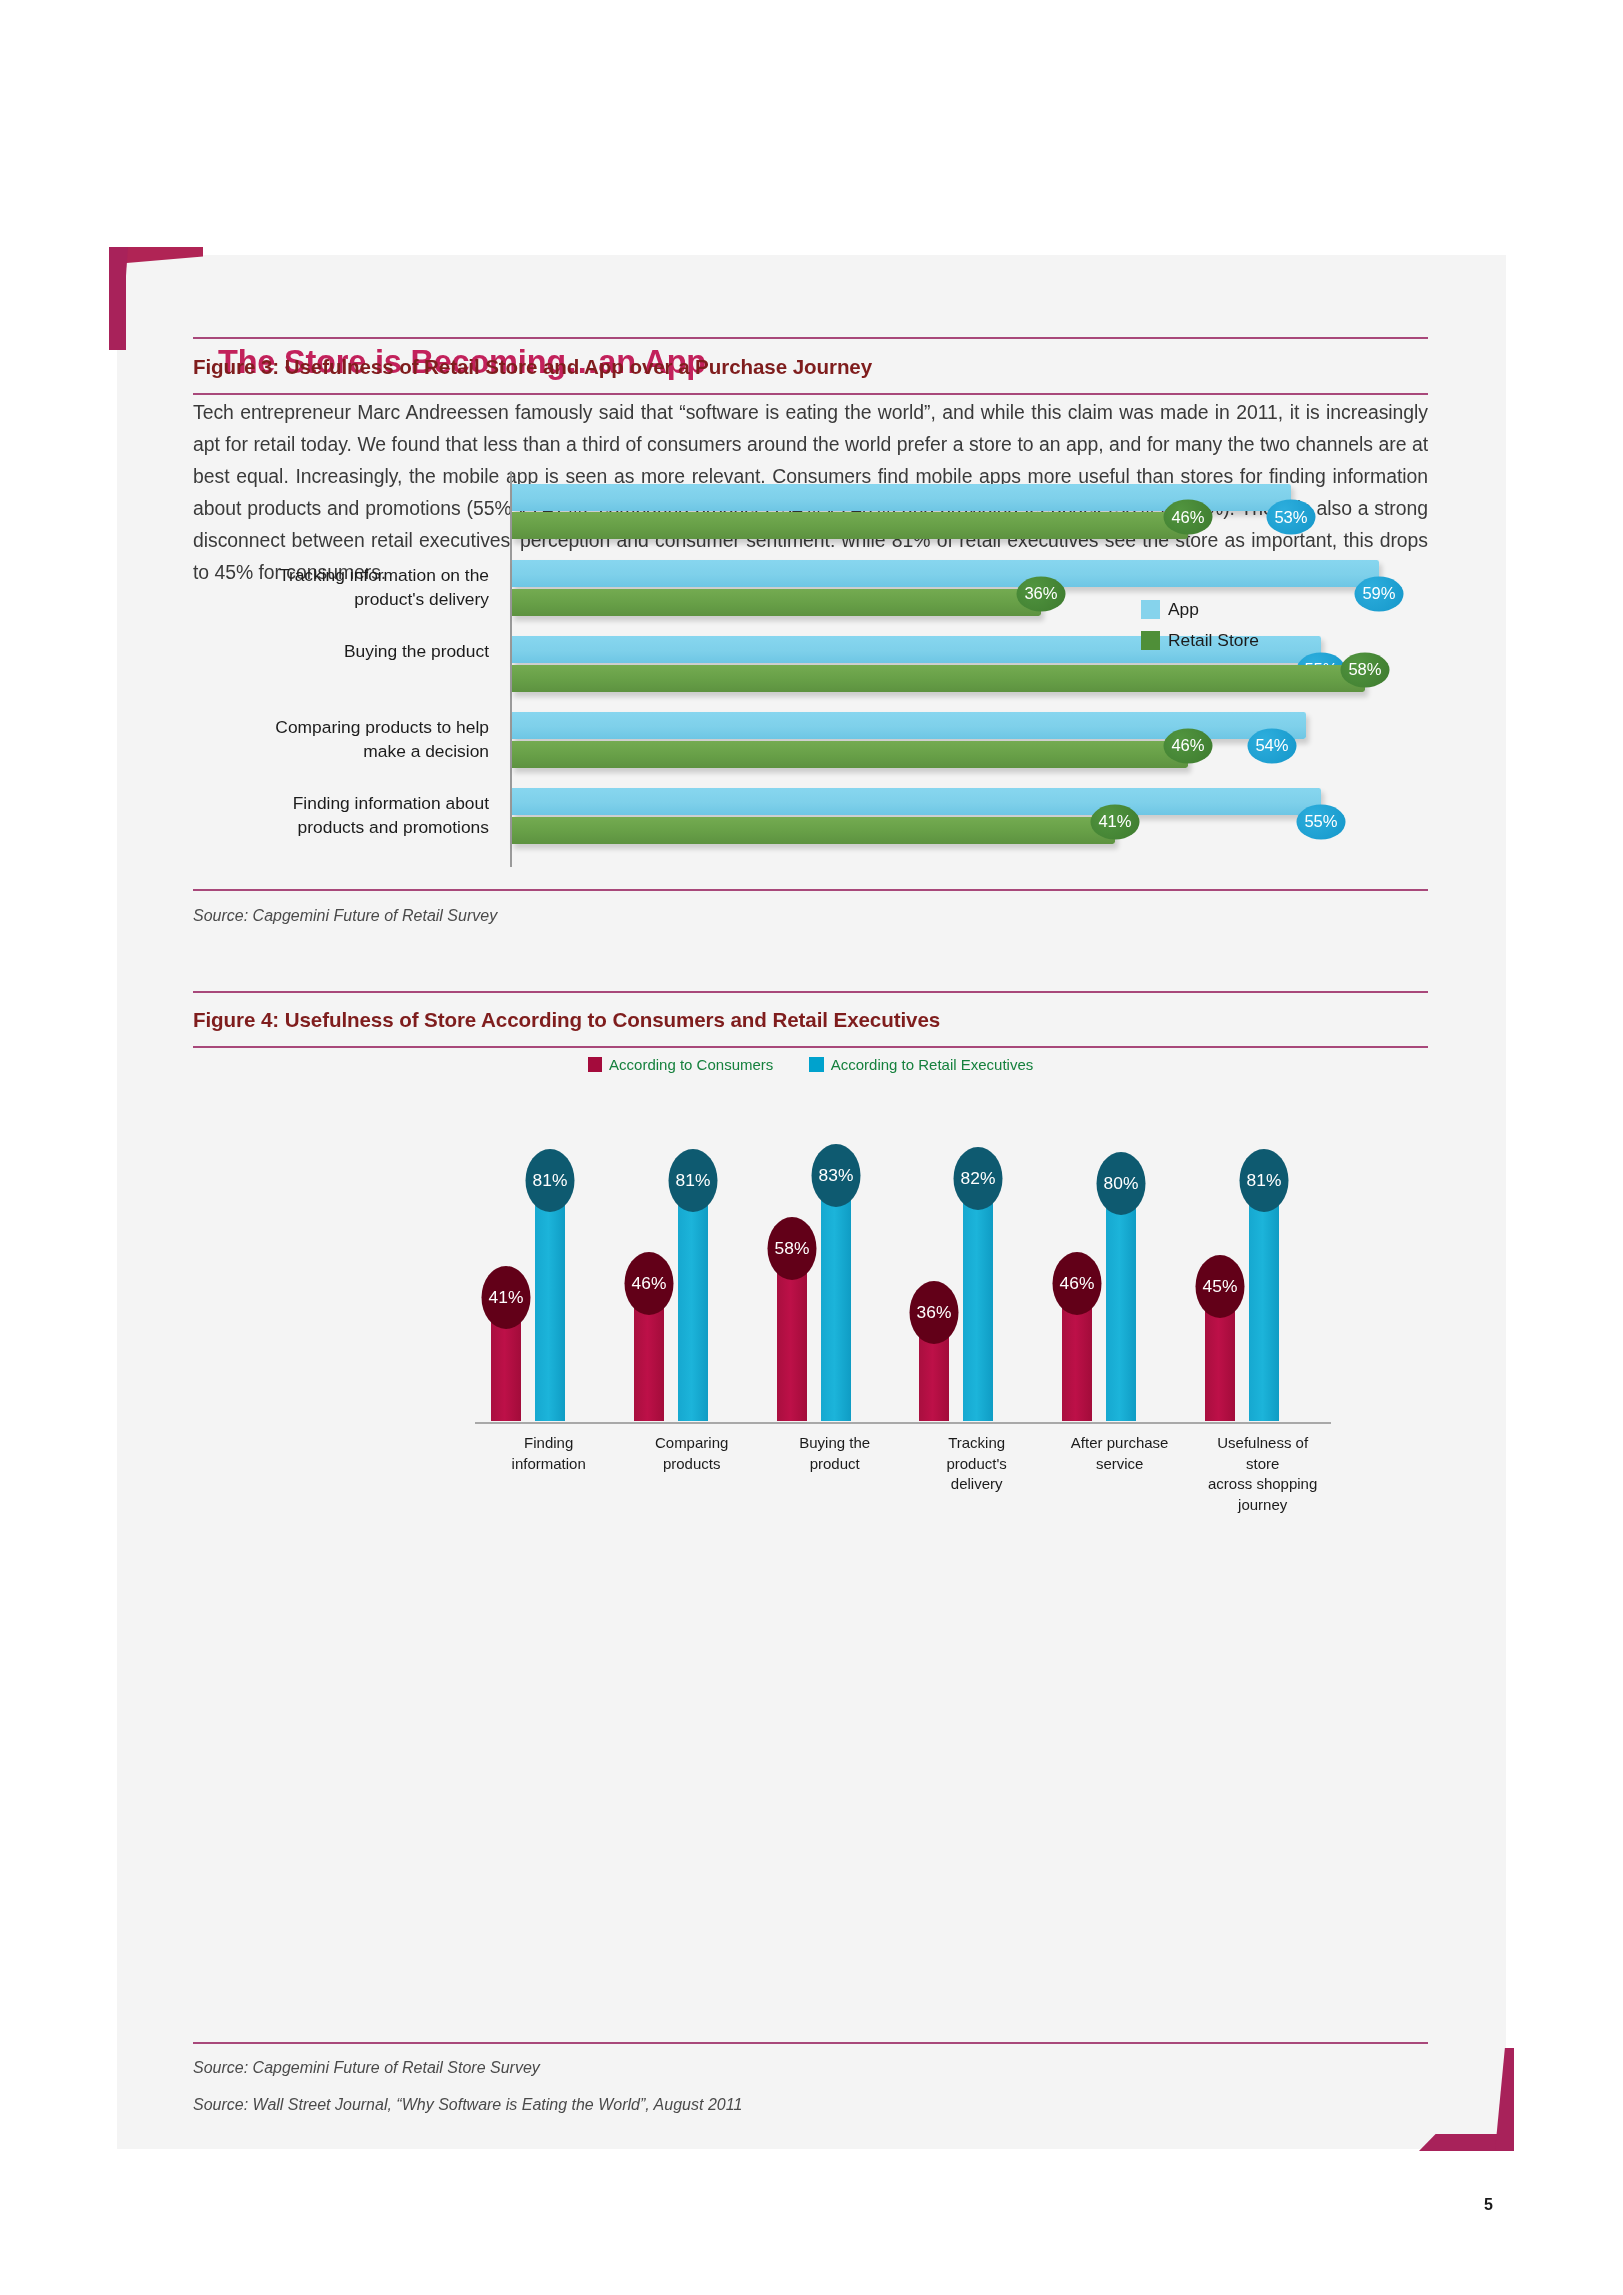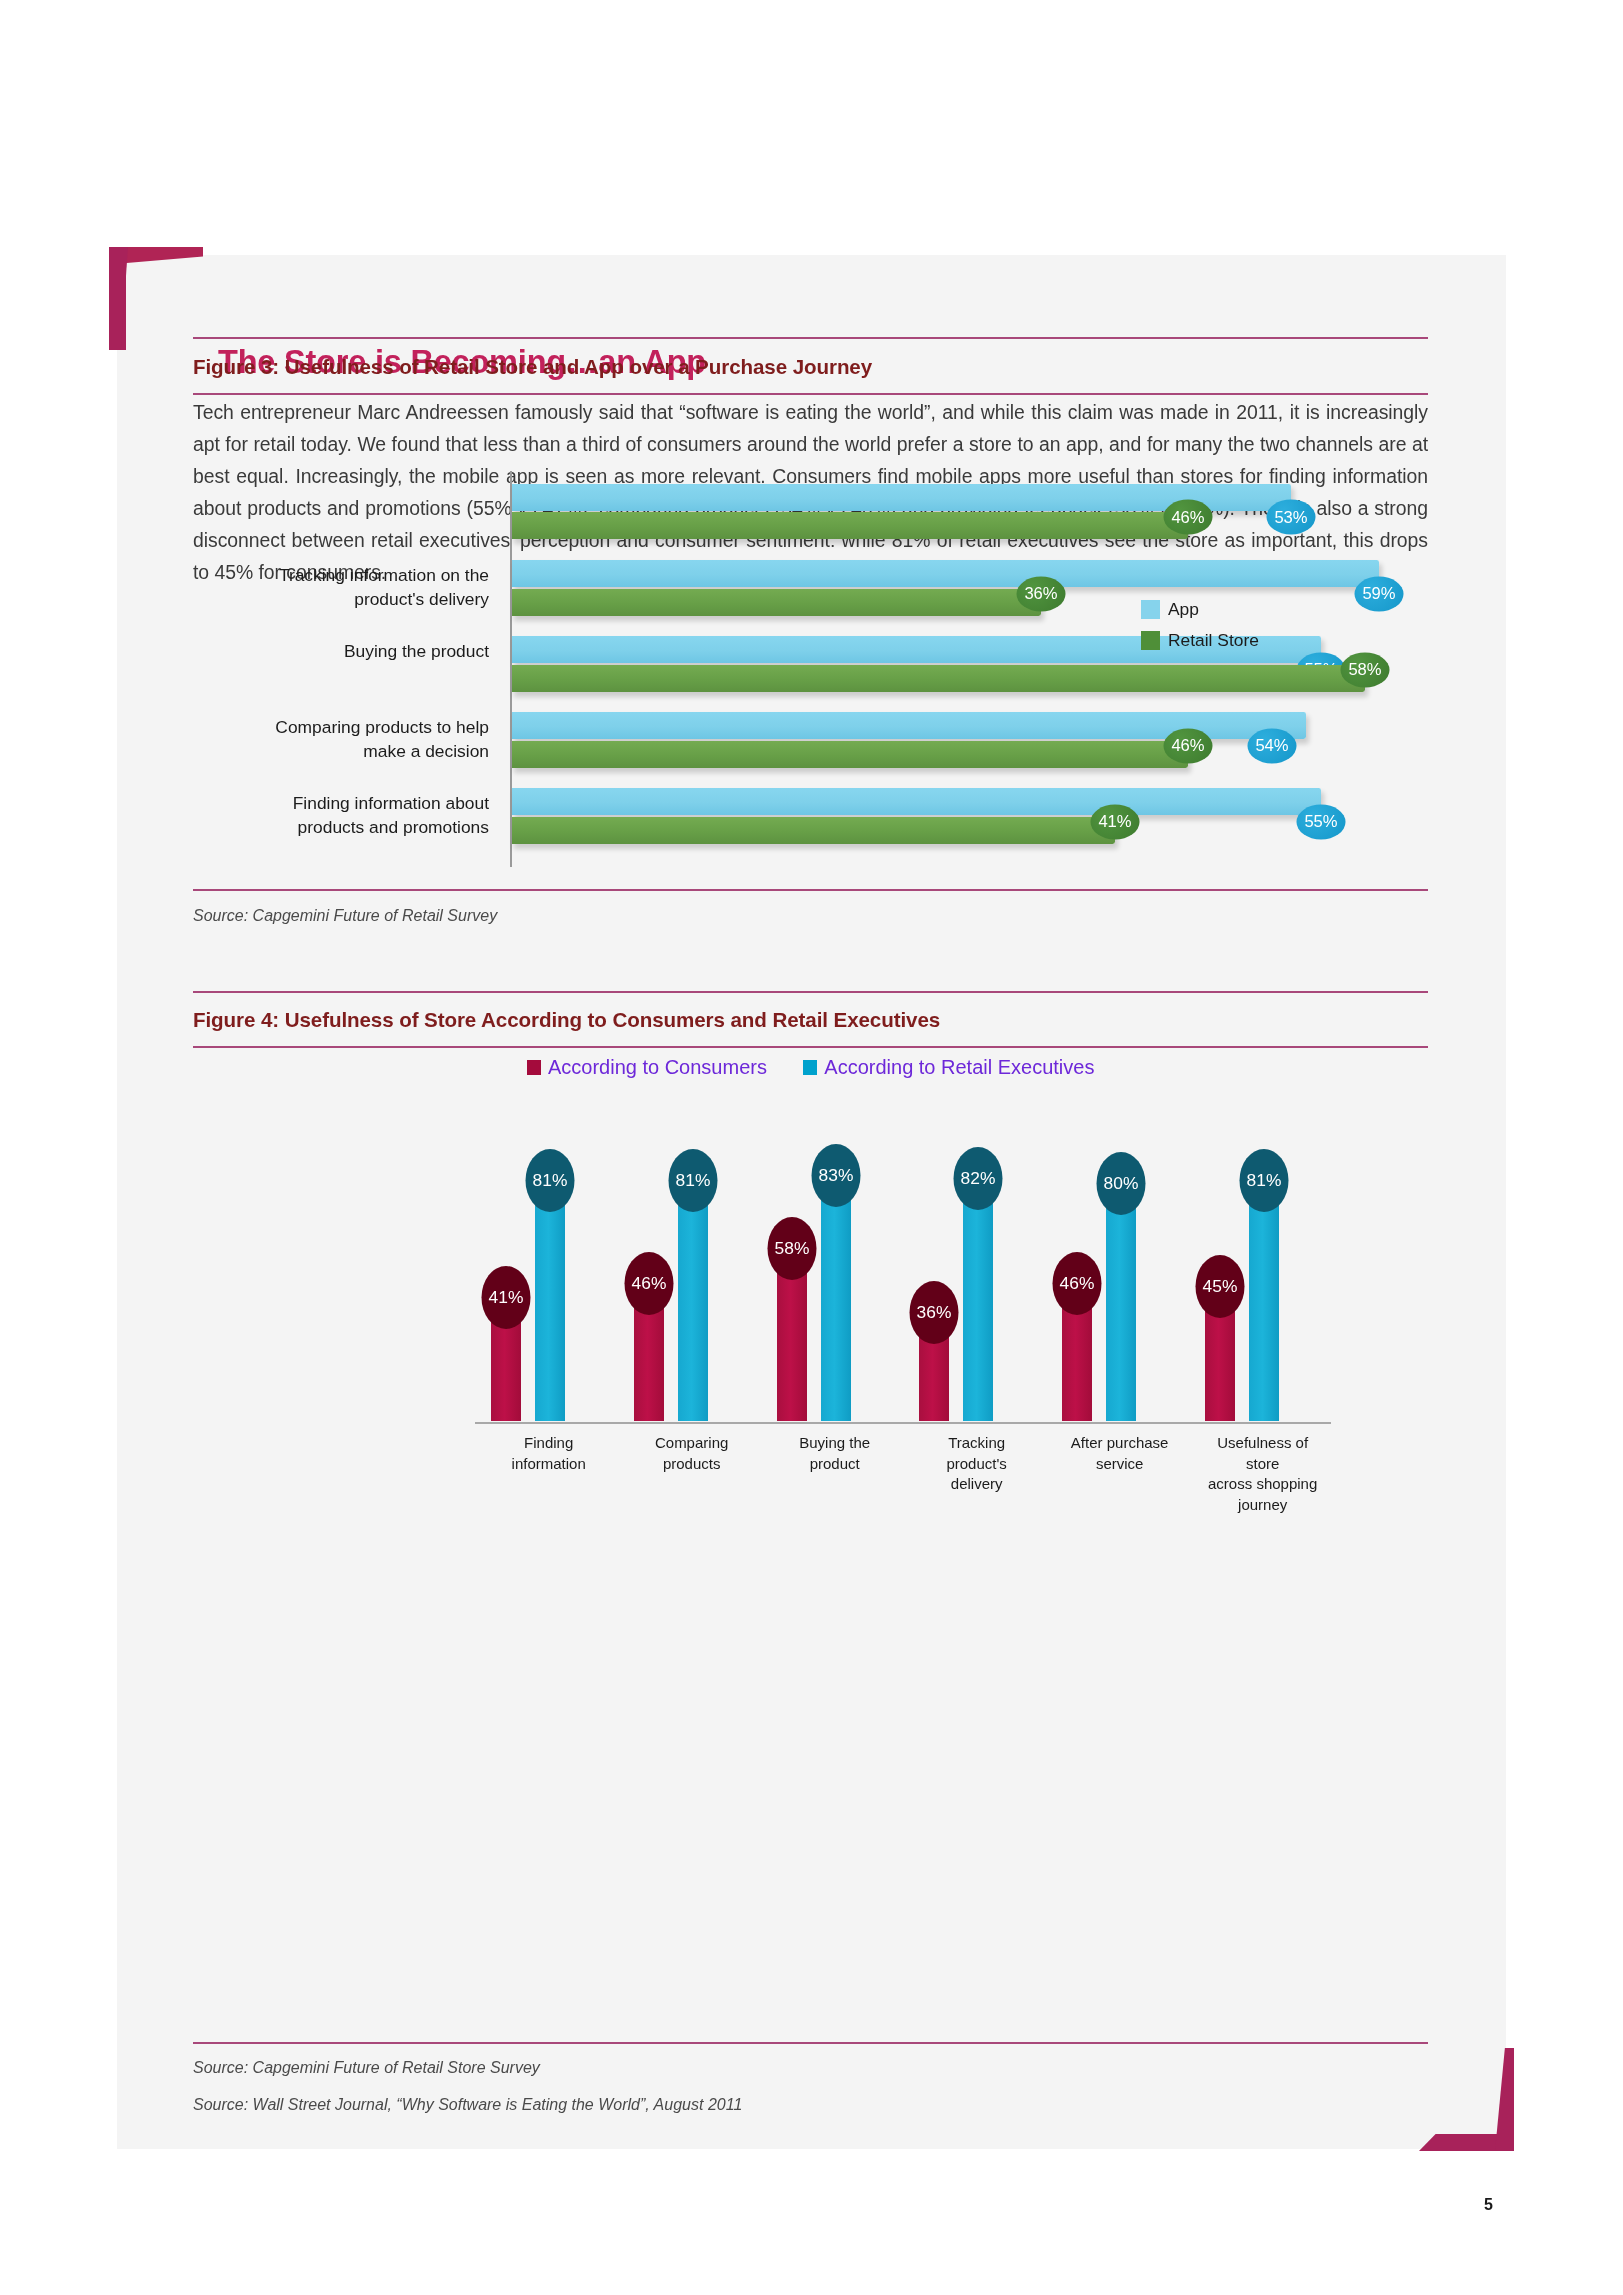--- a/index.html
+++ b/index.html
@@ -217,22 +217,22 @@
 
   
   #fig4-legend {
     position: absolute;
     left: 76px;
     top: 801px;
     width: 1235px;
     display: flex;
     justify-content: center;
     gap: 36px;
-    font-size: 20px;
-    color: #6d28d9;
+    font-size: 15px;
+    color: #15803d;
   }
   #fig4-legend .legend-row { margin-bottom: 0; }
   .legend-swatch-sm { width: 14.3px; height: 14.3px; margin-right: 7.1px; flex: 0 0 auto; }
   .sw-cons { background: #a40b3c; }
   .sw-exec { background: #00a2cd; }
 
   #fig4-chart {
     position: absolute;
     left: 76px;
     top: 837px;

